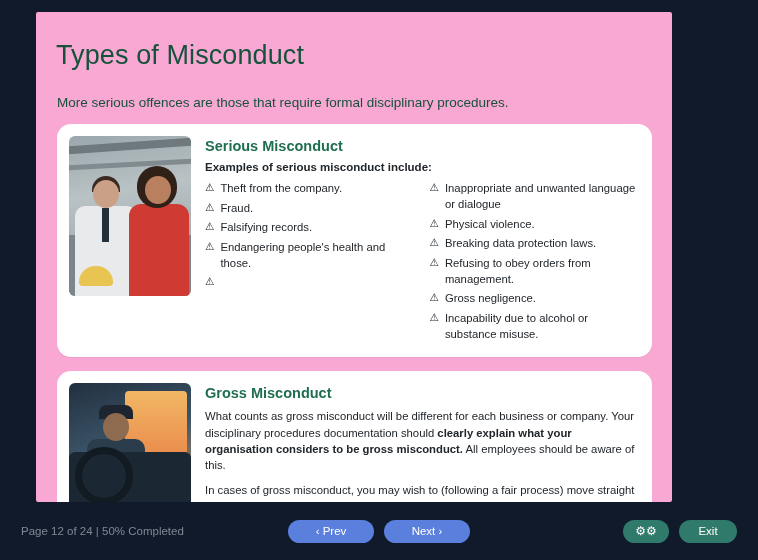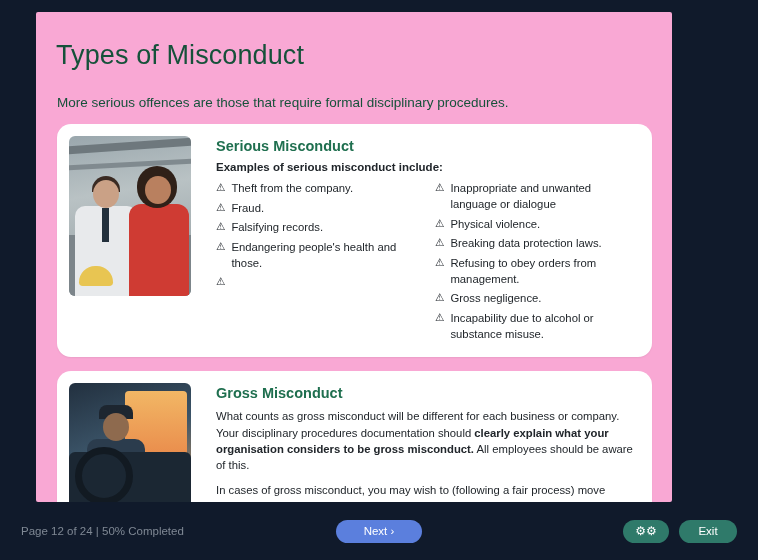--- a/index.html
+++ b/index.html
@@ -37,21 +37,21 @@
     color: #16513a;
     margin: 24px 0 0 21px;
     font-weight: 400;
   }
   .card {
     background: #ffffff;
     border-radius: 14px;
     margin: 14px 20px 0 21px;
     padding: 12px 16px 12px 12px;
     display: flex;
-    gap: 25px;
+    gap: 14px;
     box-shadow: 0 1px 2px rgba(0,0,0,0.06);
   }
   .card-photo {
     width: 122px;
     min-width: 122px;
     height: 160px;
     border-radius: 6px;
     overflow: hidden;
     position: relative;
   }
@@ -272,20 +272,21 @@
           <span>In cases of gross misconduct, you may wish to (following a fair process) move straight to a dismissal. This will be covered in further detail later in the course.</span>
         </p>
       </div>
     </div>
 
   </div>
 
   <div class="footer">
     <div class="page-status">Page 12 of 24 | 50% Completed</div>
     <div class="nav">
+      <button class="pill">‹ Prev</button>
       <button class="pill">Next ›</button>
     </div>
     <div class="right-controls">
       <button class="ctrl settings">⚙⚙</button>
       <button class="ctrl exit">Exit</button>
     </div>
   </div>
 
 </div>
 

